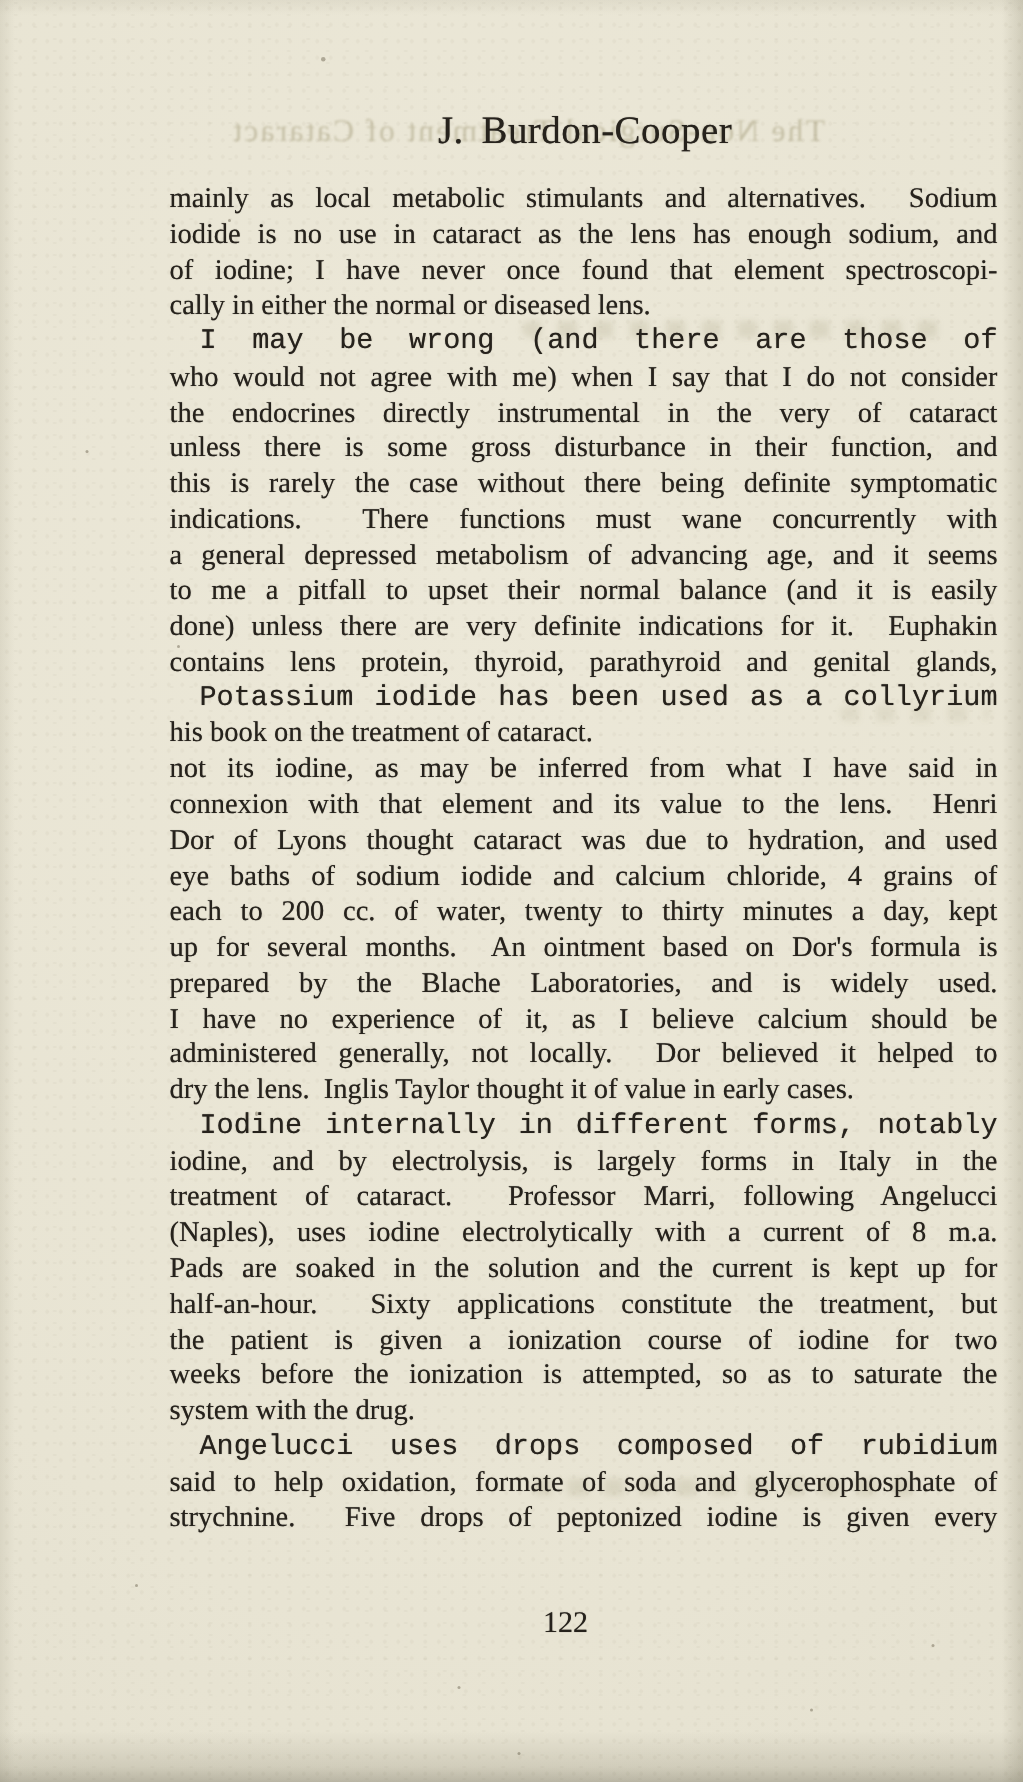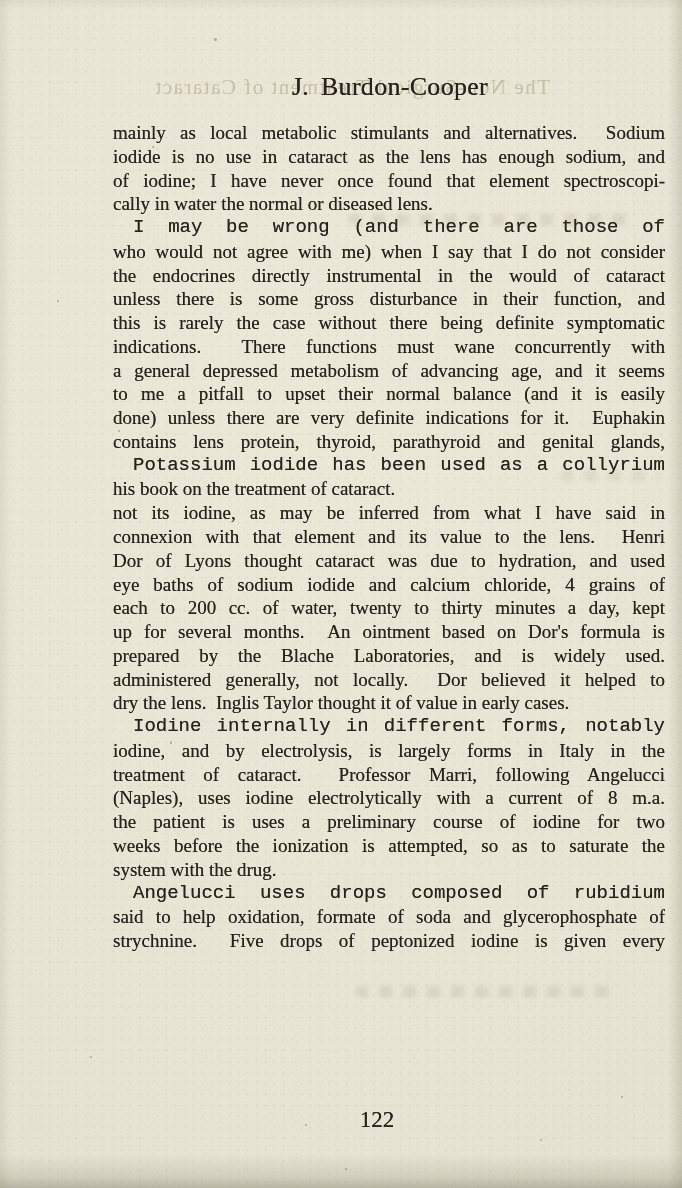--- a/index.html
+++ b/index.html
@@ -51,22 +51,22 @@
   }
   .line{
     font-size:19px;line-height:23.78px;height:23.78px;
     text-align:justify;text-align-last:justify;text-justify:inter-word;
     white-space:pre-wrap;overflow:hidden;
     text-shadow:0 0 0.55px rgba(38,34,28,0.7);
   }
   .line.indent{text-indent:20px;font-family:Liberation Mono, monospace;}
   .line.no-just{text-align-last:left;}
   .page-number{
-    position:absolute;top:1107px;left:377px;transform:translateX(-50%);
-    font-size:23px;color:#26221c;
+    position:absolute;top:1071px;left:377px;transform:translateX(-50%);
+    font-size:20px;color:#26221c;
     text-shadow:0 0 0.55px rgba(38,34,28,0.7);
   }
   
   .smudge{
     position:absolute;height:11px;pointer-events:none;
     background:repeating-linear-gradient(90deg, rgba(158,151,118,0.20) 0 13px, rgba(158,151,118,0) 13px 24px);
     filter:blur(2px);border-radius:5px;
   }
   .smudge.s1{left:348px;top:214px;width:280px;}
   .smudge.s2{left:355px;top:986px;width:260px;}
@@ -86,47 +86,50 @@
   <div class="smudge s3"></div>
 
   <div class="ghost-title">The Non-Surgical Treatment of Cataract</div>
 
   <div class="header-title">J. Burdon-Cooper</div>
 
   <div class="body-text">
       <div class="line">mainly as local metabolic stimulants and alternatives.  Sodium</div>
       <div class="line">iodide is no use in cataract as the lens has enough sodium, and</div>
       <div class="line">of iodine; I have never once found that element spectroscopi-</div>
-      <div class="line no-just">cally in water the normal or diseased lens.</div>
+      <div class="line no-just">cally in either the normal or diseased lens.</div>
       <div class="line indent">I may be wrong (and there are those of extensive experience</div>
       <div class="line">who would not agree with me) when I say that I do not consider</div>
-      <div class="line">the endocrines directly instrumental in the would of cataract</div>
+      <div class="line">the endocrines directly instrumental in the very of cataract</div>
       <div class="line">unless there is some gross disturbance in their function, and</div>
       <div class="line">this is rarely the case without there being definite symptomatic</div>
       <div class="line">indications.  There functions must wane concurrently with</div>
       <div class="line">a general depressed metabolism of advancing age, and it seems</div>
       <div class="line">to me a pitfall to upset their normal balance (and it is easily</div>
       <div class="line">done) unless there are very definite indications for it.  Euphakin</div>
       <div class="line">contains lens protein, thyroid, parathyroid and genital glands,</div>
       <div class="line indent">Potassium iodide has been used as a collyrium for cataract</div>
       <div class="line no-just">his book on the treatment of cataract.</div>
       <div class="line">not its iodine, as may be inferred from what I have said in</div>
       <div class="line">connexion with that element and its value to the lens.  Henri</div>
       <div class="line">Dor of Lyons thought cataract was due to hydration, and used</div>
       <div class="line">eye baths of sodium iodide and calcium chloride, 4 grains of</div>
       <div class="line">each to 200 cc. of water, twenty to thirty minutes a day, kept</div>
       <div class="line">up for several months.  An ointment based on Dor's formula is</div>
       <div class="line">prepared by the Blache Laboratories, and is widely used.</div>
+      <div class="line">I have no experience of it, as I believe calcium should be</div>
       <div class="line">administered generally, not locally.  Dor believed it helped to</div>
       <div class="line no-just">dry the lens.  Inglis Taylor thought it of value in early cases.</div>
       <div class="line indent">Iodine internally in different forms, notably the peptonized</div>
       <div class="line">iodine, and by electrolysis, is largely forms in Italy in the</div>
       <div class="line">treatment of cataract.  Professor Marri, following Angelucci</div>
       <div class="line">(Naples), uses iodine electrolytically with a current of 8 m.a.</div>
-      <div class="line">the patient is uses a preliminary course of iodine for two</div>
+      <div class="line">Pads are soaked in the solution and the current is kept up for</div>
+      <div class="line">half-an-hour.  Sixty applications constitute the treatment, but</div>
+      <div class="line">the patient is given a ionization course of iodine for two</div>
       <div class="line">weeks before the ionization is attempted, so as to saturate the</div>
       <div class="line no-just">system with the drug.</div>
       <div class="line indent">Angelucci uses drops composed of rubidium iodide, which is</div>
       <div class="line">said to help oxidation, formate of soda and glycerophosphate of</div>
       <div class="line">strychnine.  Five drops of peptonized iodine is given every</div>
     </div>
 
   <div class="page-number">122</div>
 
   <div class="speck" style="left:214px;top:38px;width:3px;height:3px;"></div>

